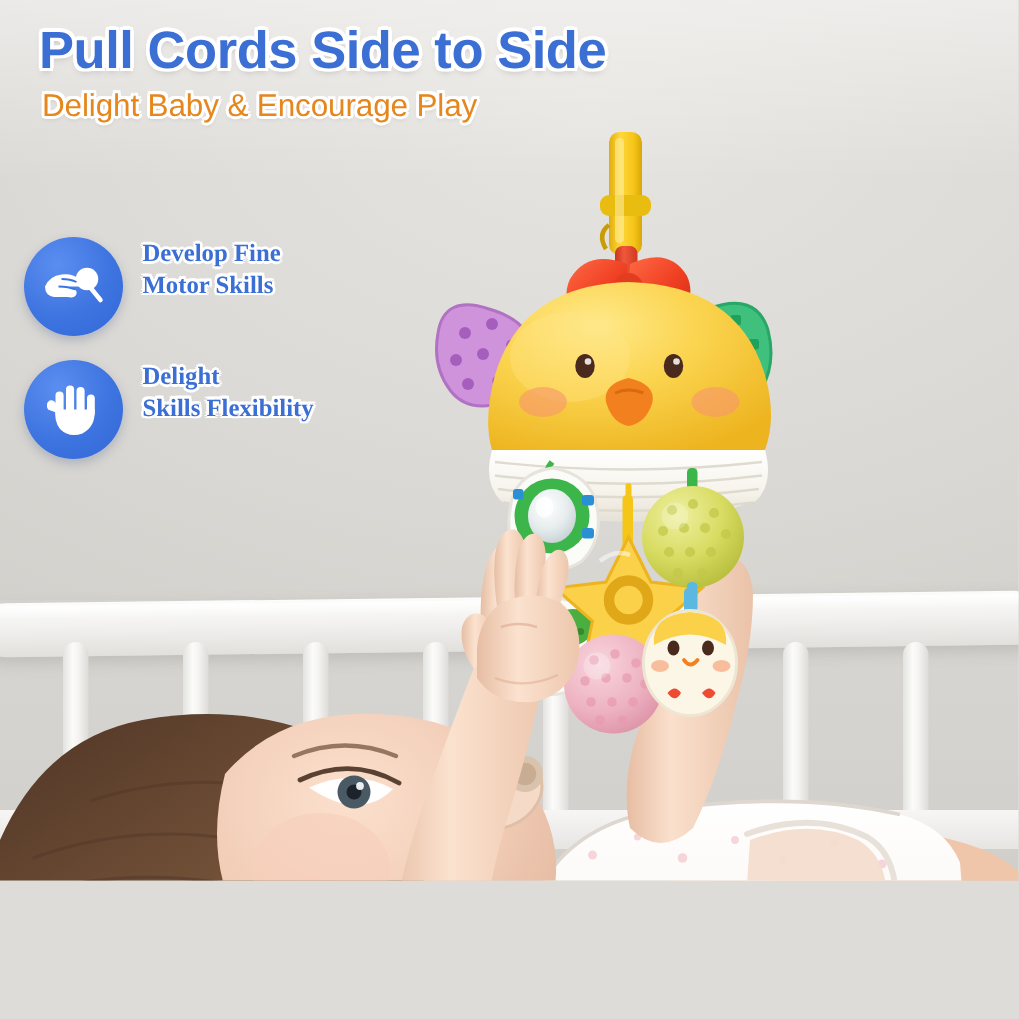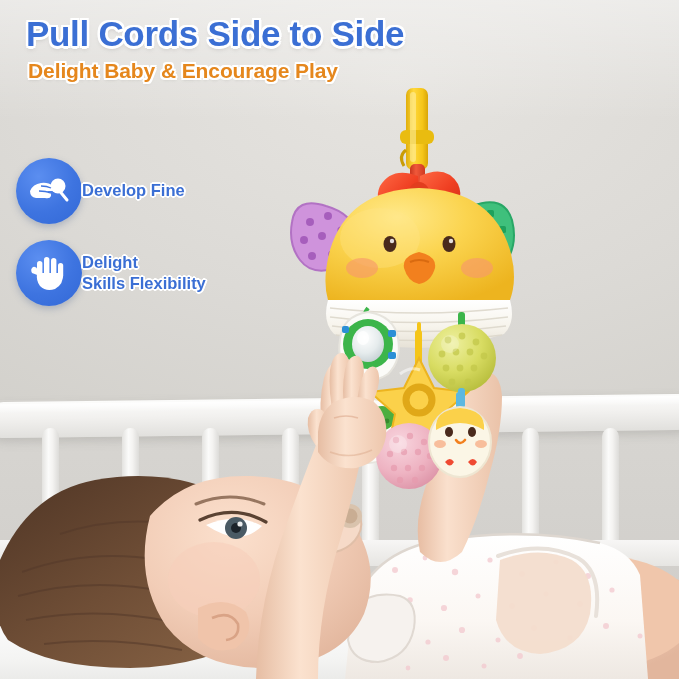--- a/index.html
+++ b/index.html
@@ -2,21 +2,21 @@
 <html><head>
 <meta charset="utf-8">
 <style>
   * { margin:0; padding:0; box-sizing:border-box; }
   html,body { width:679px; height:679px; overflow:hidden; }
   body {
     font-family:"Liberation Sans", sans-serif;
     background:#dedcd8;
     position:relative;
   }
-  #stage { position:absolute; inset:0; width:679px; height:679px; overflow:hidden; }
+  #stage { position:absolute; inset:0; width:679px; height:587px; overflow:hidden; }
 
   
   .bg-wall {
     position:absolute; left:0; top:0; width:679px; height:420px;
     background:
       radial-gradient(ellipse 700px 420px at 58% 18%, #e6e4e0 0%, #dcdad6 55%, #d2d0cb 100%);
   }
   .bg-wall-sheen {
     position:absolute; left:0; top:0; width:679px; height:120px;
     background:linear-gradient(180deg, rgba(255,255,255,.45), rgba(255,255,255,0));
@@ -63,30 +63,30 @@
   .headline {
     font-size:35px; font-weight:bold; color:#3b6fd4; letter-spacing:-.3px;
     text-shadow:
       -2px -2px 0 #fff, 2px -2px 0 #fff, -2px 2px 0 #fff, 2px 2px 0 #fff,
       0 -2.5px 0 #fff, 0 2.5px 0 #fff, -2.5px 0 0 #fff, 2.5px 0 0 #fff,
       0 3px 4px rgba(120,118,114,.35);
     white-space:nowrap;
   }
   .subhead {
     margin-top:5px; margin-left:2px;
-    font-size:21px; font-weight:bold; color:#e5871d; letter-spacing:-.1px;
+    font-size:21px; font-weight:normal; color:#e5871d; letter-spacing:-.1px;
     text-shadow:
       -1.6px -1.6px 0 #fff, 1.6px -1.6px 0 #fff, -1.6px 1.6px 0 #fff, 1.6px 1.6px 0 #fff,
       0 -2px 0 #fff, 0 2px 0 #fff, -2px 0 0 #fff, 2px 0 0 #fff,
       0 2px 3px rgba(120,118,114,.3);
     white-space:nowrap;
   }
 
   
-  .feature { position:absolute; display:flex; align-items:center; z-index:30; }
+  .feature { position:absolute; display:flex; align-items:flex-start; gap:13px; z-index:30;font-family:Liberation Serif, serif; }
   .f1 { left:16px; top:158px; }
   .f2 { left:16px; top:240px; }
   .badge-circle {
     width:66px; height:66px; border-radius:50%;
     background:radial-gradient(circle at 34% 28%, #5b8ef0 0%, #3e74e0 55%, #3268d6 100%);
     box-shadow:0 3px 7px rgba(90,110,150,.35);
     display:flex; align-items:center; justify-content:center; flex:0 0 auto;
   }
   .badge-circle svg { display:block; }
   .feature-text {
@@ -466,20 +466,21 @@
       <svg width="44" height="44" viewBox="0 0 44 44">
         <circle cx="31" cy="17" r="7.5" fill="#fff"></circle>
         <path d="M31 20 L40 31" stroke="#fff" stroke-width="3" stroke-linecap="round"></path>
         <path d="M3 22 Q6 15 14 14 Q21 13 26 17 Q29 20 26 22 L19 22 Q25 24 24 27 Q23 30 18 29 L9 29 Q3 28 3 22 Z" fill="#fff"></path>
         <path d="M14 17 Q20 17 24 19" fill="none" stroke="#3e74e0" stroke-width="1.3"></path>
         <path d="M12 22 Q19 22 23 24" fill="none" stroke="#3e74e0" stroke-width="1.3"></path>
       </svg>
     </div>
     <div class="feature-text">
       <div>Develop Fine</div>
+      <div>Motor Skills</div>
     </div>
   </div>
 
   <div class="feature f2">
     <div class="badge-circle">
       <svg width="42" height="42" viewBox="0 0 42 42">
         <g fill="#fff">
           <rect x="9" y="9" width="5.4" height="17" rx="2.7"></rect>
           <rect x="16" y="5" width="5.4" height="21" rx="2.7"></rect>
           <rect x="23" y="6" width="5.4" height="20" rx="2.7"></rect>

